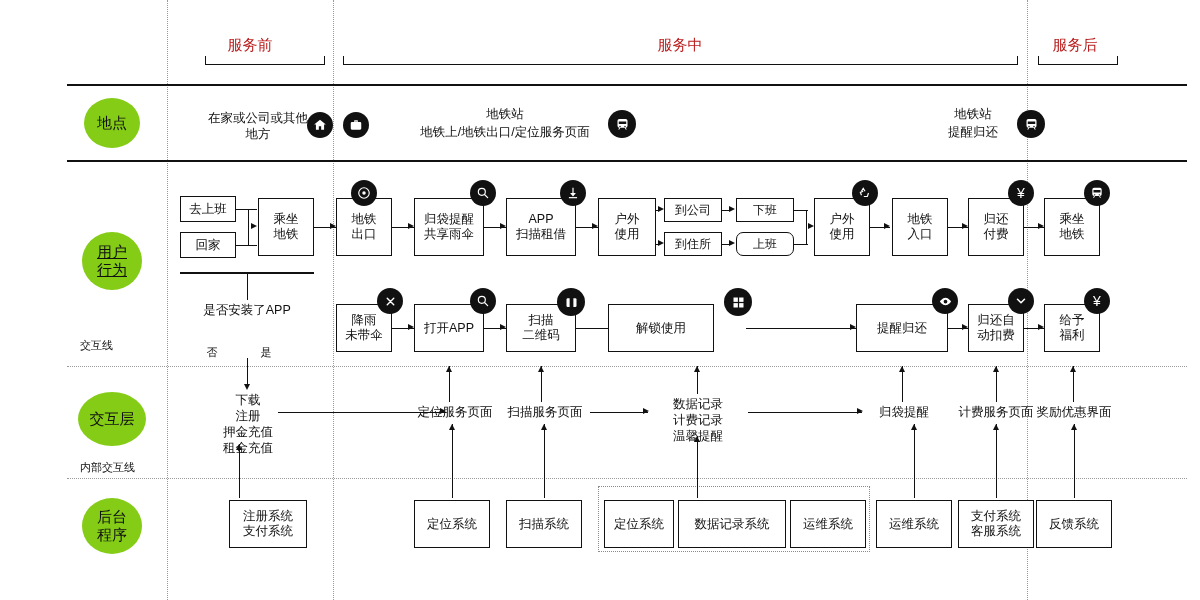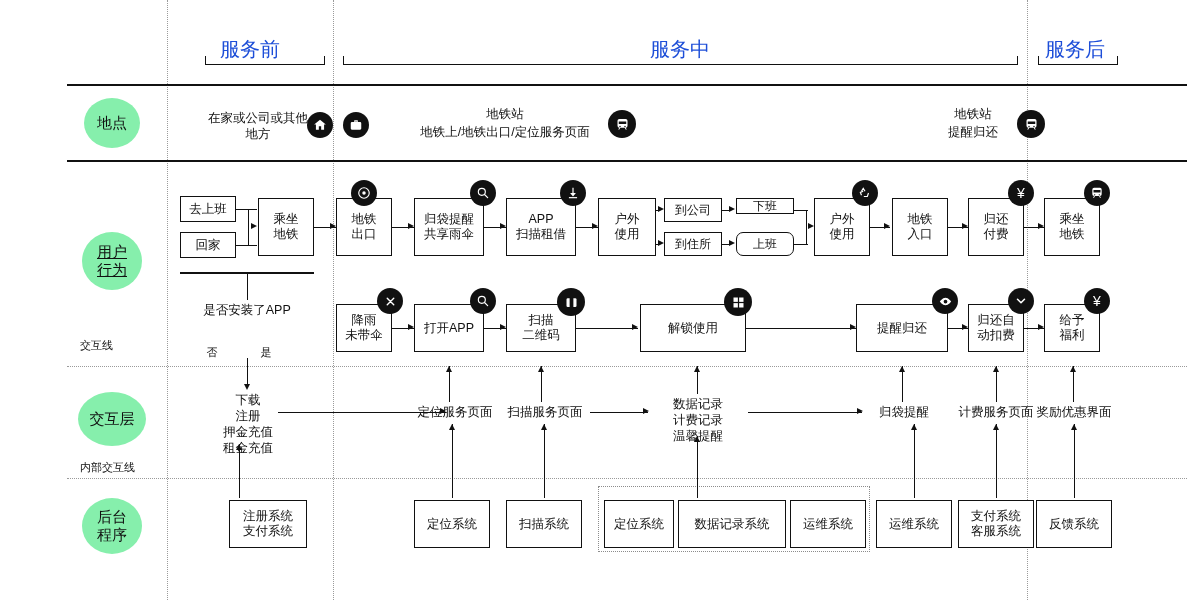--- a/index.html
+++ b/index.html
@@ -9,33 +9,33 @@
     font-family:"Liberation Sans","DejaVu Sans",sans-serif;
     color:#111;
     position:relative;
     overflow:hidden;
   }
   #canvas{position:absolute;left:0;top:0;width:1200px;height:600px;}
   .abs{position:absolute;box-sizing:border-box;}
 
   
   .phase-label{
-    font-size:20px;color:#1d4ed8;text-align:center;white-space:nowrap;
+    font-size:15px;color:#b91c1c;text-align:center;white-space:nowrap;
   }
   .phase-bar{
     height:1px;background:#111;
   }
   .phase-cap{
     position:absolute;top:-4px;width:1px;height:9px;background:#111;
   }
 
   
   .lane-badge{
     border-radius:50%;
-    background:#86efac;
+    background:#84cc16;
     display:flex;align-items:center;justify-content:center;
     text-align:center;
     font-size:15px;
     line-height:18px;
     color:#111;
   }
 
   
   .hrule-thick{background:#111;height:2px;}
   .hrule-dotted{border-top:1px dotted #9a9a9a;height:0;}
@@ -188,21 +188,21 @@
   <div class="abs box" style="left:506px;top:198px;width:70px;height:58px;">APP
 扫描租借</div>
   <div class="abs ln-h" style="left:576px;top:227px;width:22px;"></div>
   <div class="abs arrow-r" style="left:592px;top:223px;"></div>
 
   <div class="abs box" style="left:598px;top:198px;width:58px;height:58px;">户外
 使用</div>
 
   <div class="abs box small" style="left:664px;top:198px;width:58px;height:24px;">到公司</div>
   <div class="abs box small" style="left:664px;top:232px;width:58px;height:24px;">到住所</div>
-  <div class="abs box small" style="left:736px;top:198px;width:58px;height:16px;">下班</div>
+  <div class="abs box small" style="left:736px;top:198px;width:58px;height:24px;">下班</div>
   <div class="abs box small" style="left:736px;top:232px;width:58px;height:24px;border-radius:7px;">上班</div>
 
   <div class="abs ln-h" style="left:656px;top:210px;width:4px;"></div>
   <div class="abs arrow-r" style="left:658px;top:206px;"></div>
   <div class="abs ln-h" style="left:656px;top:244px;width:4px;"></div>
   <div class="abs arrow-r" style="left:658px;top:240px;"></div>
   <div class="abs ln-h" style="left:722px;top:210px;width:8px;"></div>
   <div class="abs arrow-r" style="left:729px;top:206px;"></div>
   <div class="abs ln-h" style="left:722px;top:244px;width:8px;"></div>
   <div class="abs arrow-r" style="left:729px;top:240px;"></div>
@@ -275,21 +275,21 @@
 
   <div class="abs box" style="left:414px;top:304px;width:70px;height:48px;">打开APP</div>
   <div class="abs ln-h" style="left:484px;top:328px;width:22px;"></div>
   <div class="abs arrow-r" style="left:500px;top:324px;"></div>
 
   <div class="abs box" style="left:506px;top:304px;width:70px;height:48px;">扫描
 二维码</div>
   <div class="abs ln-h" style="left:576px;top:328px;width:62px;"></div>
   <div class="abs arrow-r" style="left:632px;top:324px;"></div>
 
-  <div class="abs box" style="left:640px;top:304px;width:106px;height:48px;">解锁使用</div>
+  <div class="abs box" style="left:608px;top:304px;width:106px;height:48px;">解锁使用</div>
   <div class="abs ln-h" style="left:746px;top:328px;width:110px;"></div>
   <div class="abs arrow-r" style="left:850px;top:324px;"></div>
 
   <div class="abs box" style="left:856px;top:304px;width:92px;height:48px;">提醒归还</div>
   <div class="abs ln-h" style="left:948px;top:328px;width:20px;"></div>
   <div class="abs arrow-r" style="left:962px;top:324px;"></div>
 
   <div class="abs box" style="left:968px;top:304px;width:56px;height:48px;">归还自
 动扣费</div>
   <div class="abs ln-h" style="left:1024px;top:328px;width:20px;"></div>

